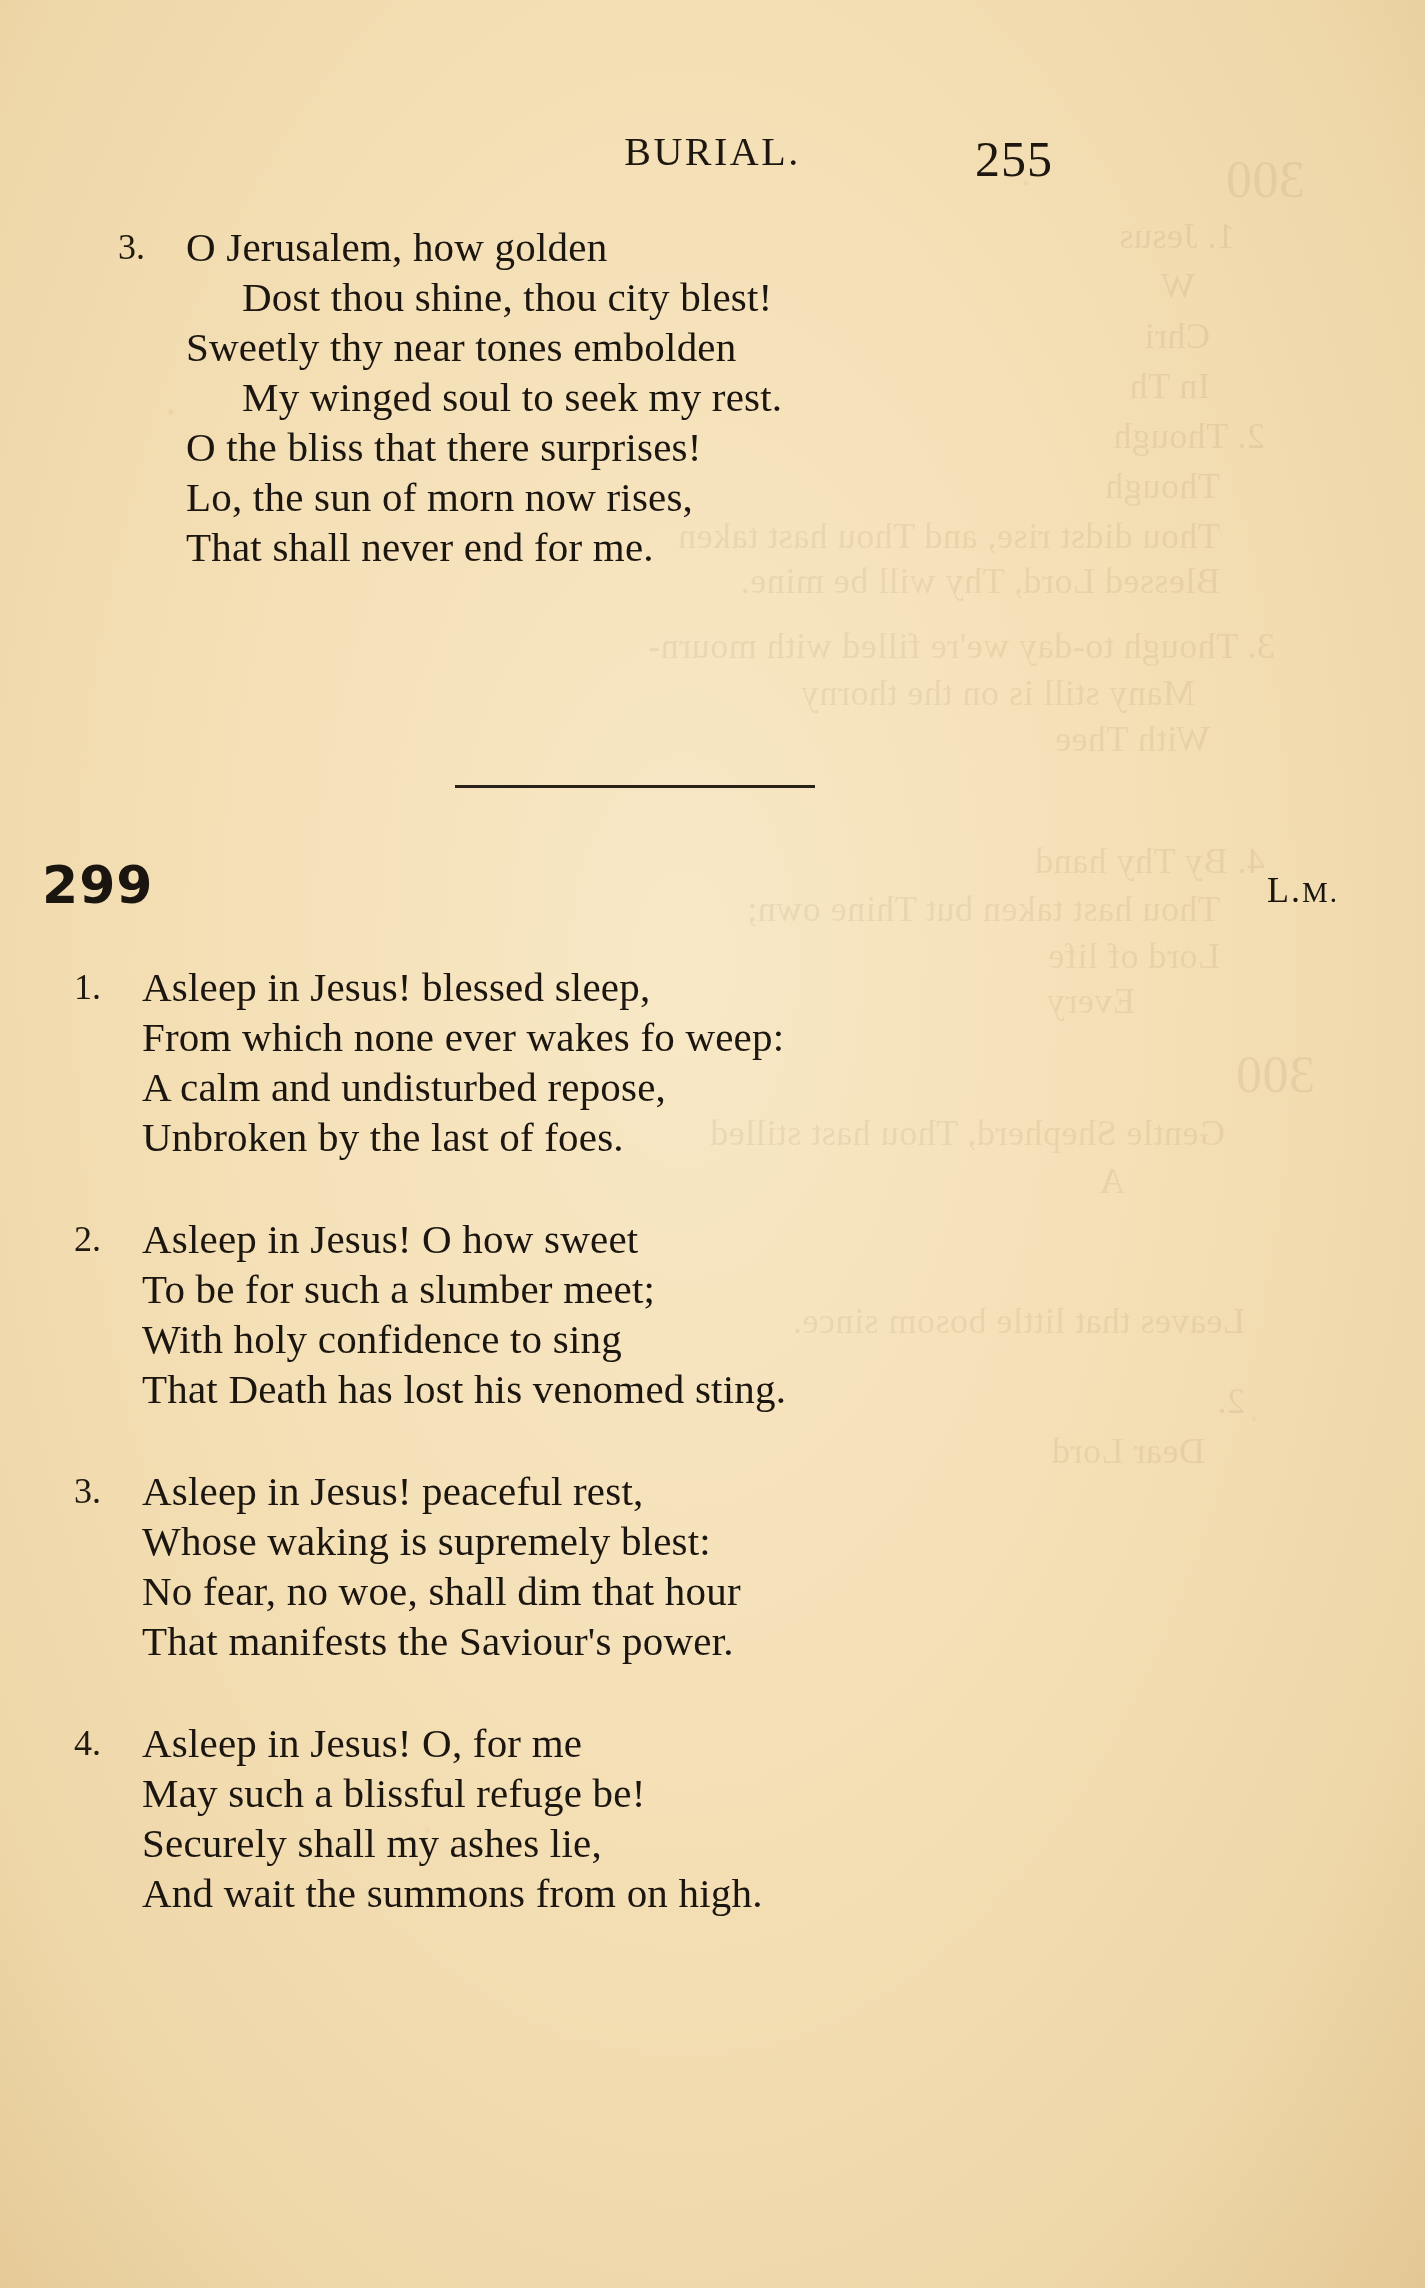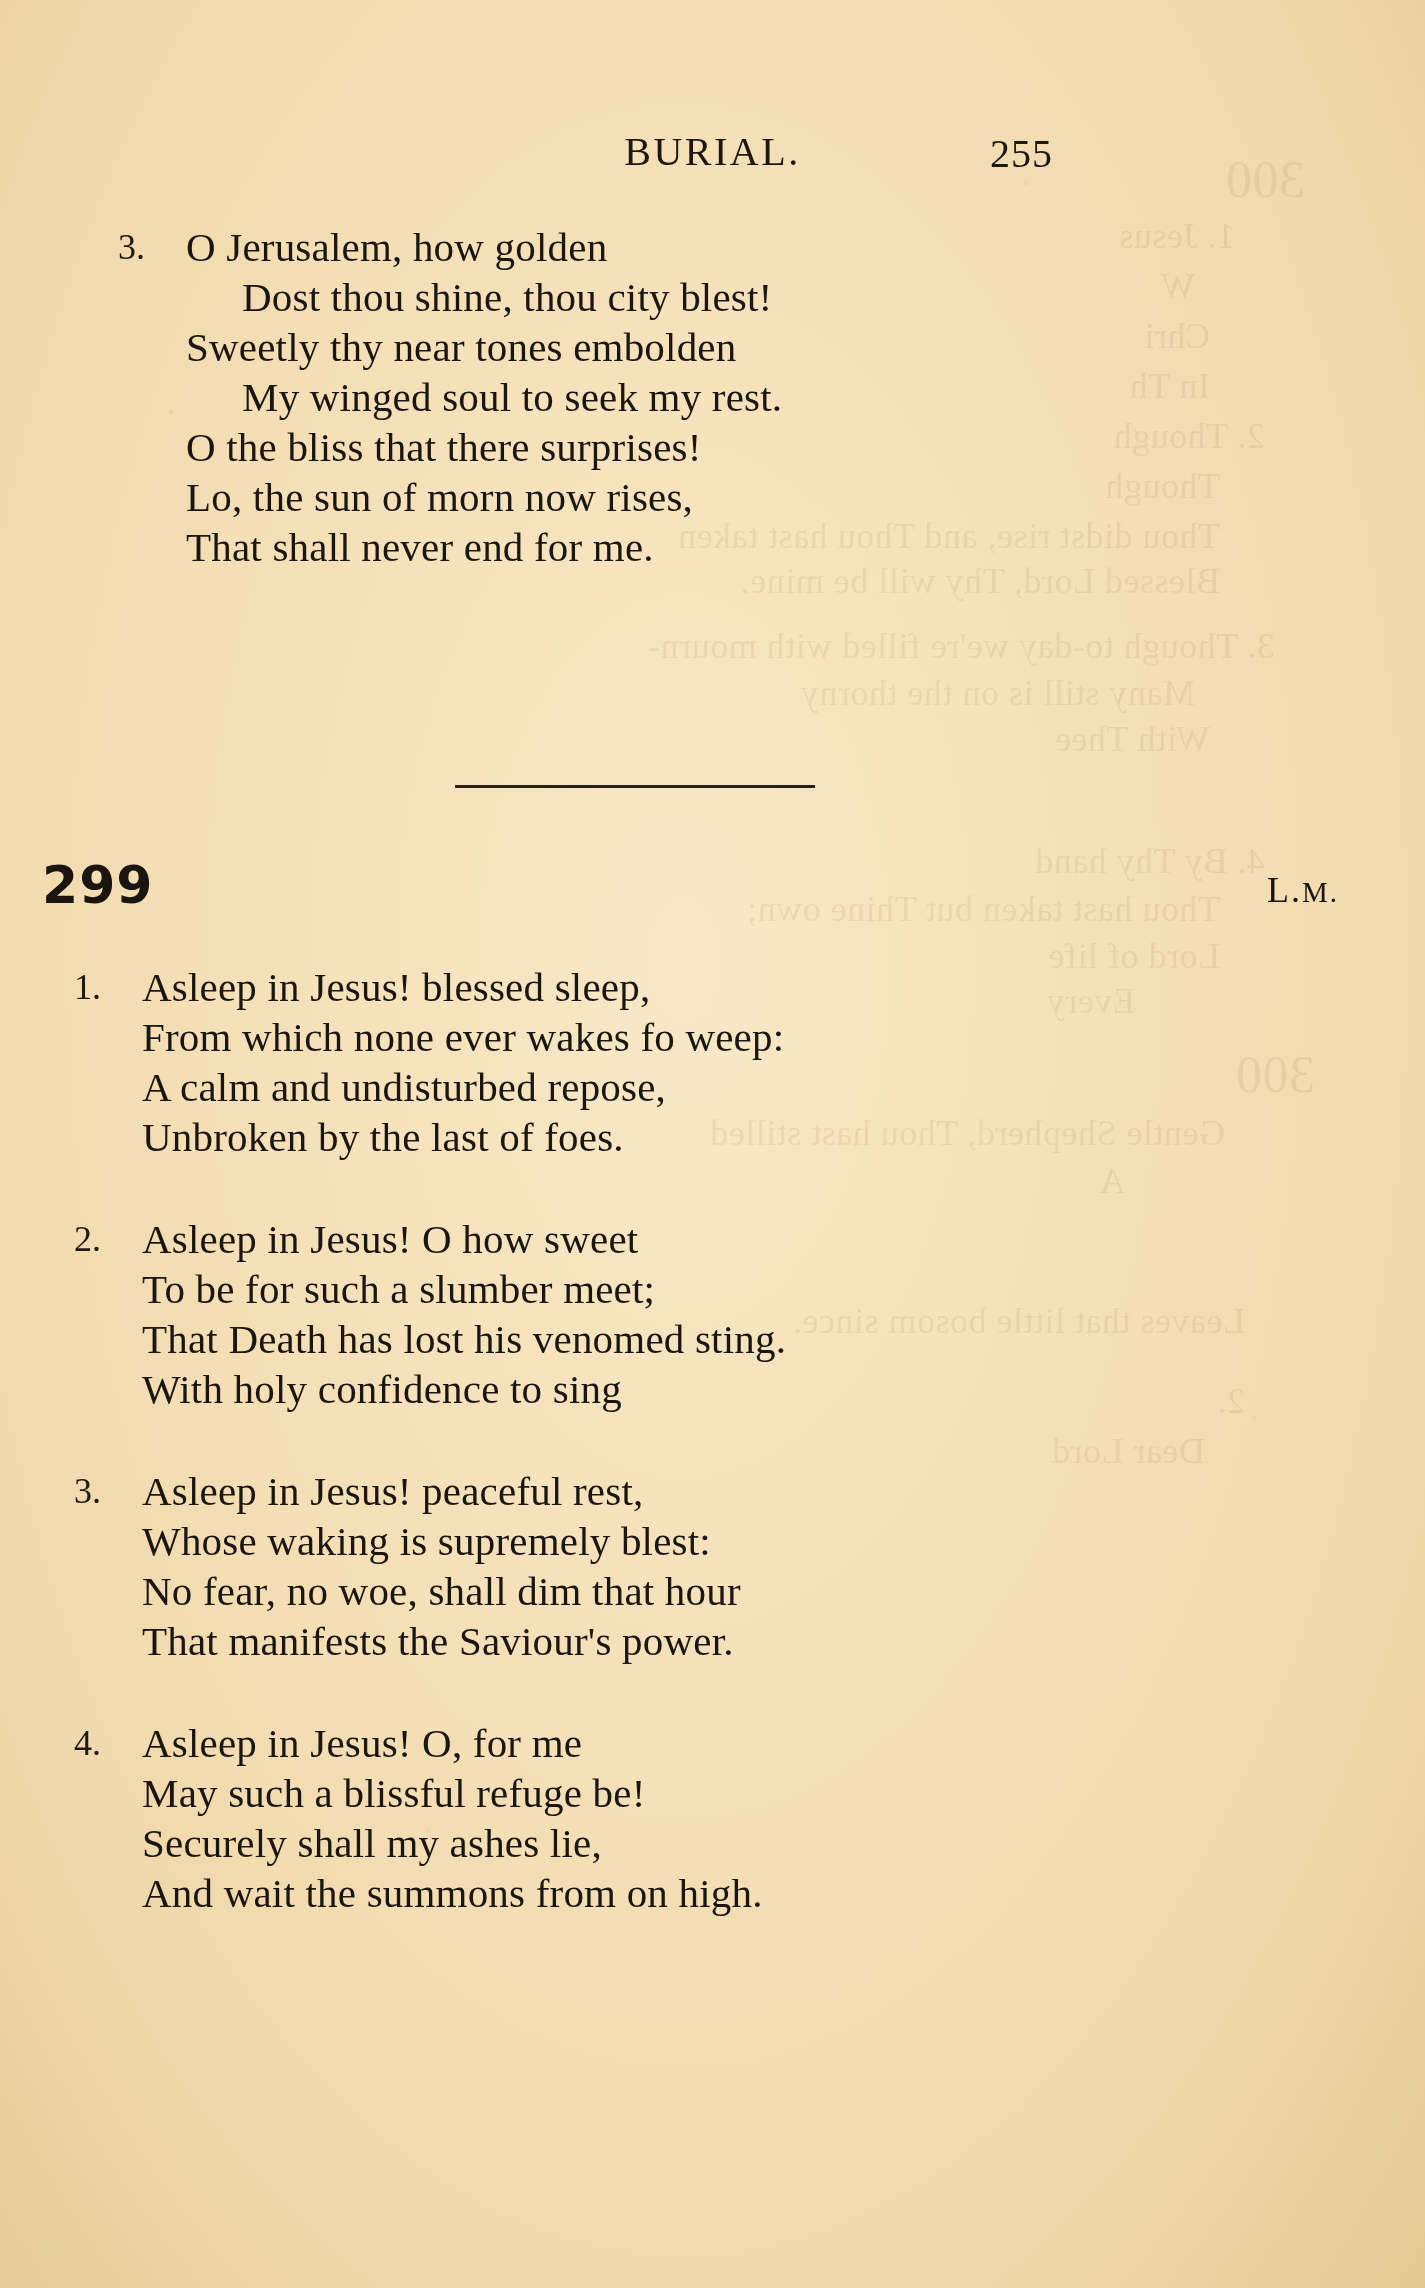--- a/index.html
+++ b/index.html
@@ -73,21 +73,21 @@
     width: 1425px;
     text-align: center;
     font-size: 40px;
     letter-spacing: 2.5px;
     color: #1d1710;
   }
   .runhead-page {
     position: absolute;
     right: 108px;
     top: 2px;
-    font-size: 40px;
+    font-size: 50px;
     letter-spacing: 1px;
     color: #1d1710;
   }
 
   
   .hymn {
     position: absolute;
     left: 0;
     width: 1425px;
   }
@@ -252,22 +252,22 @@
             <div class="line">From which none ever wakes fo weep:</div>
             <div class="line">A calm and undisturbed repose,</div>
             <div class="line">Unbroken by the last of foes.</div>
           </div>
         </div>
         <div class="stanza">
           <span class="num">2.</span>
           <div class="lines">
             <div class="line">Asleep in Jesus! O how sweet</div>
             <div class="line">To be for such a slumber meet;</div>
+            <div class="line">With holy confidence to sing</div>
             <div class="line">That Death has lost his venomed sting.</div>
-            <div class="line">With holy confidence to sing</div>
           </div>
         </div>
         <div class="stanza">
           <span class="num">3.</span>
           <div class="lines">
             <div class="line">Asleep in Jesus! peaceful rest,</div>
             <div class="line">Whose waking is supremely blest:</div>
             <div class="line">No fear, no woe, shall dim that hour</div>
             <div class="line">That manifests the Saviour's power.</div>
           </div>

